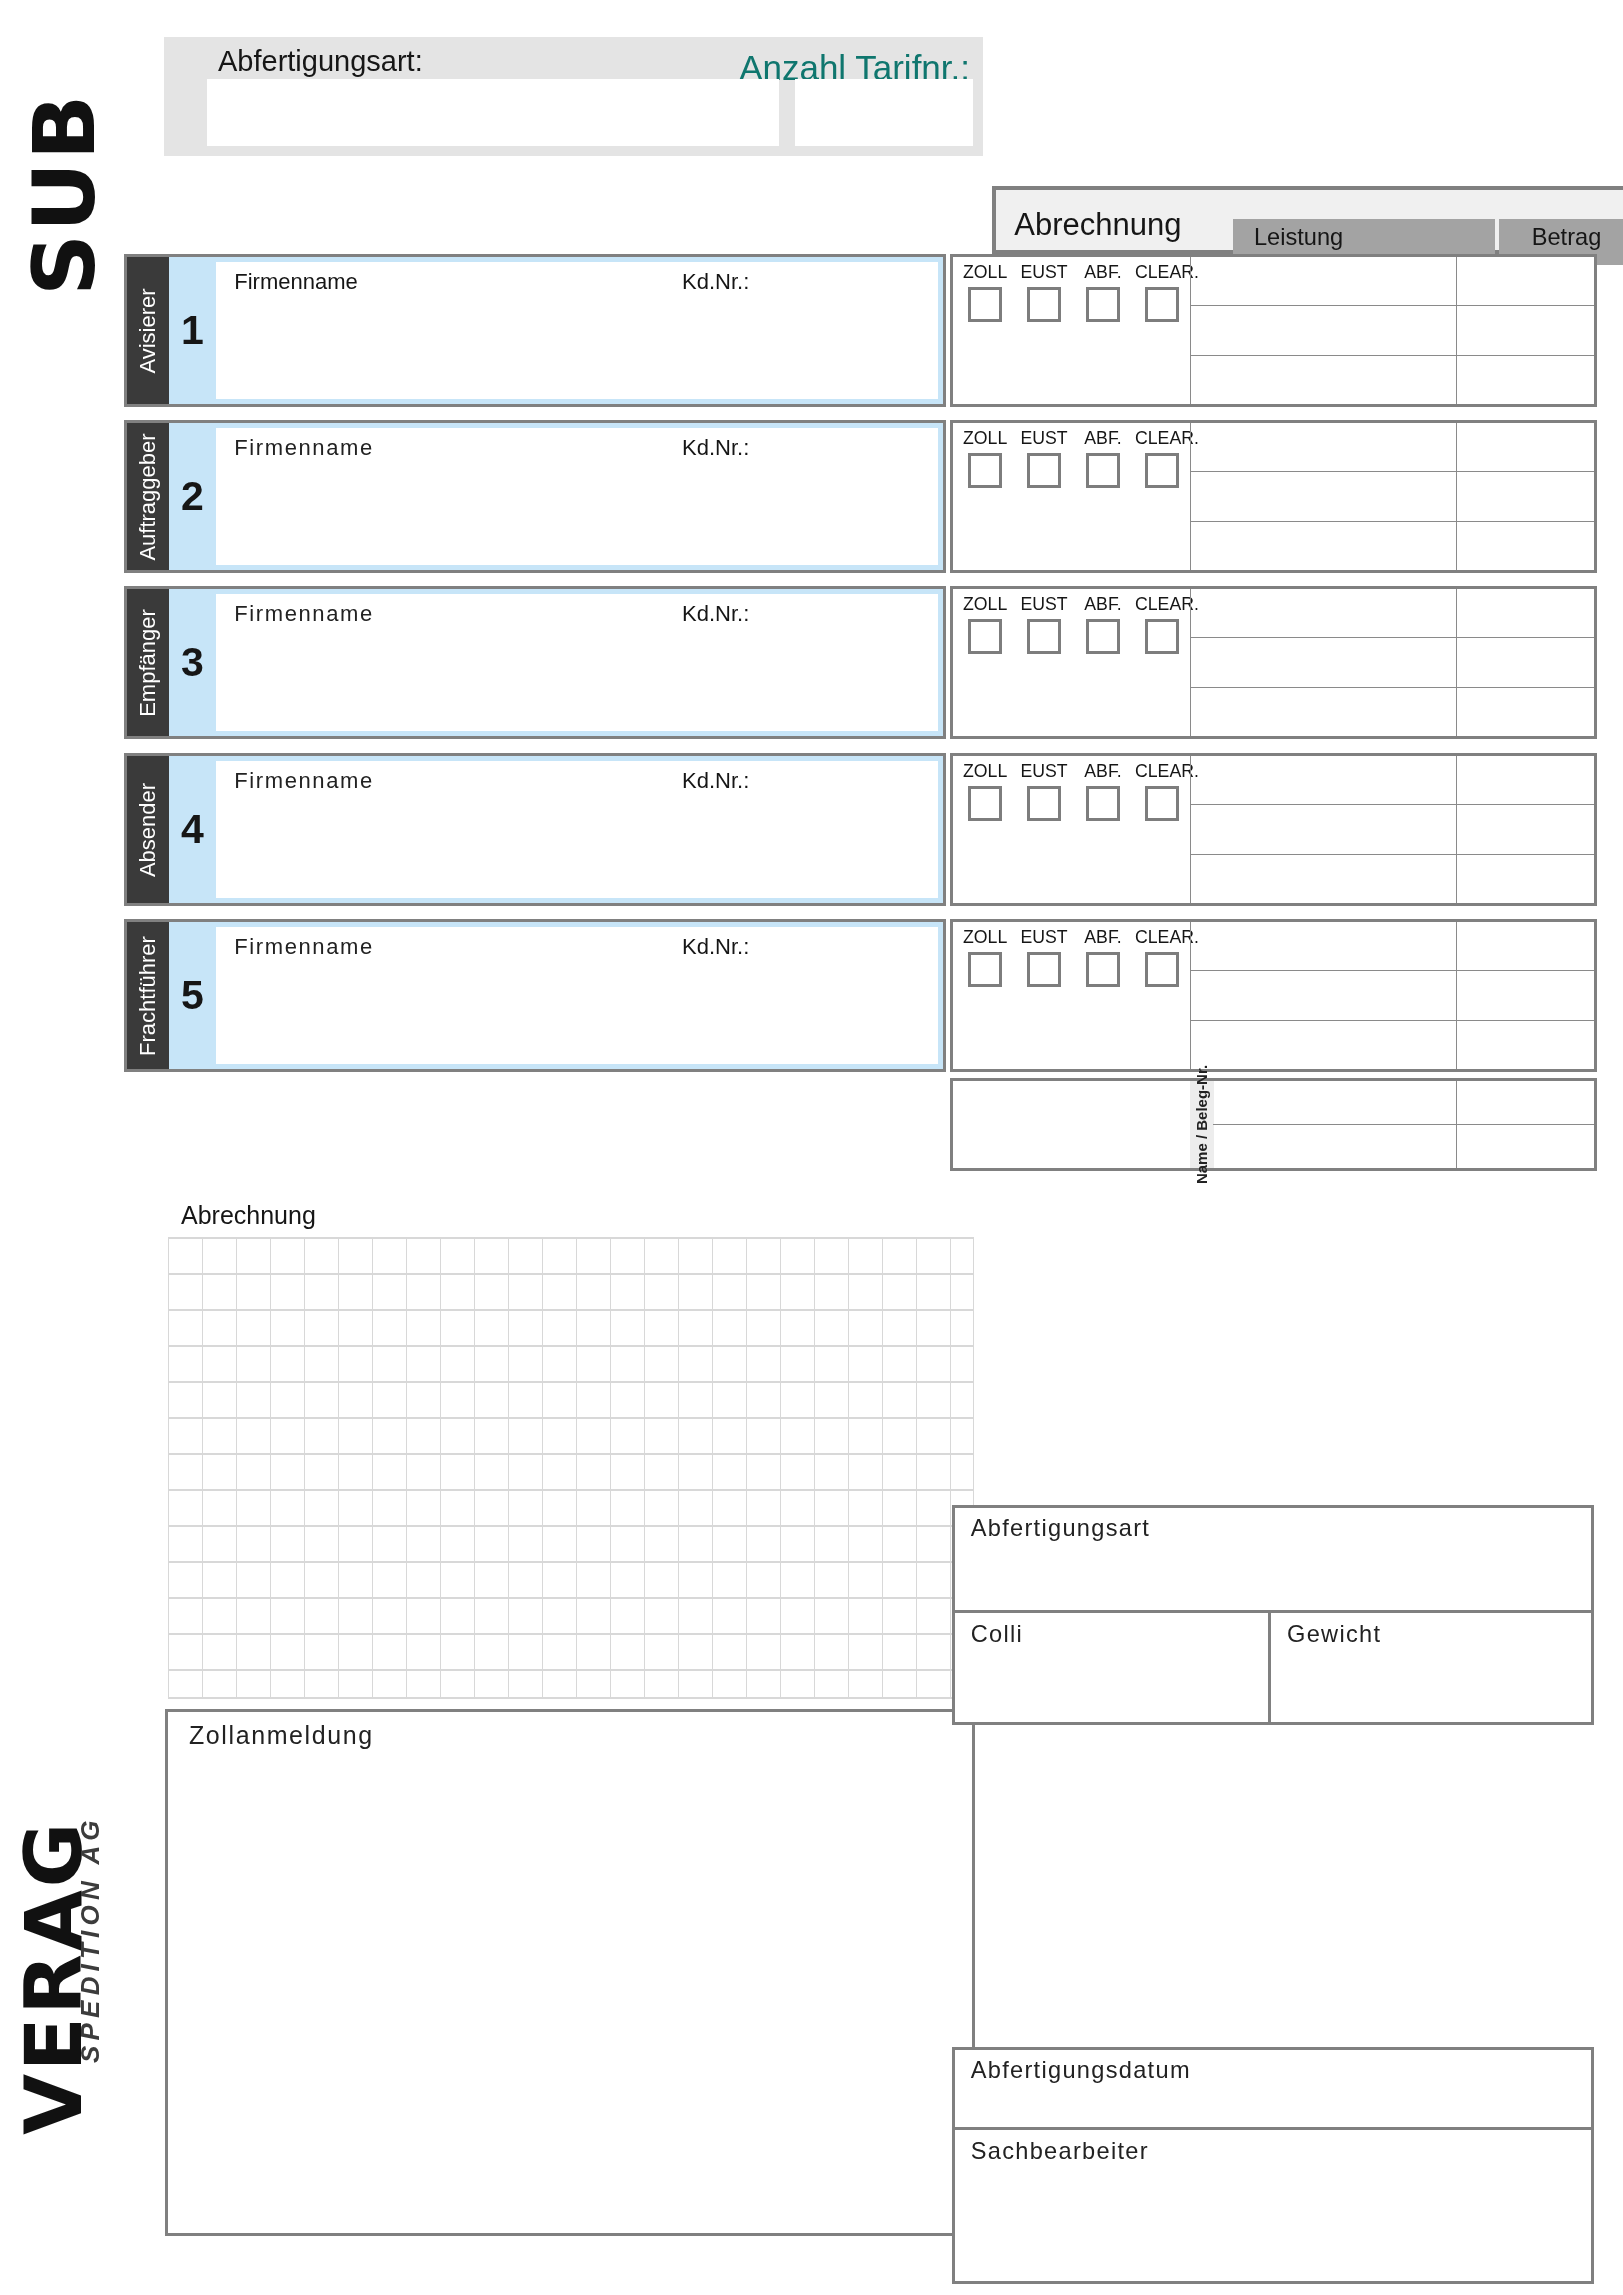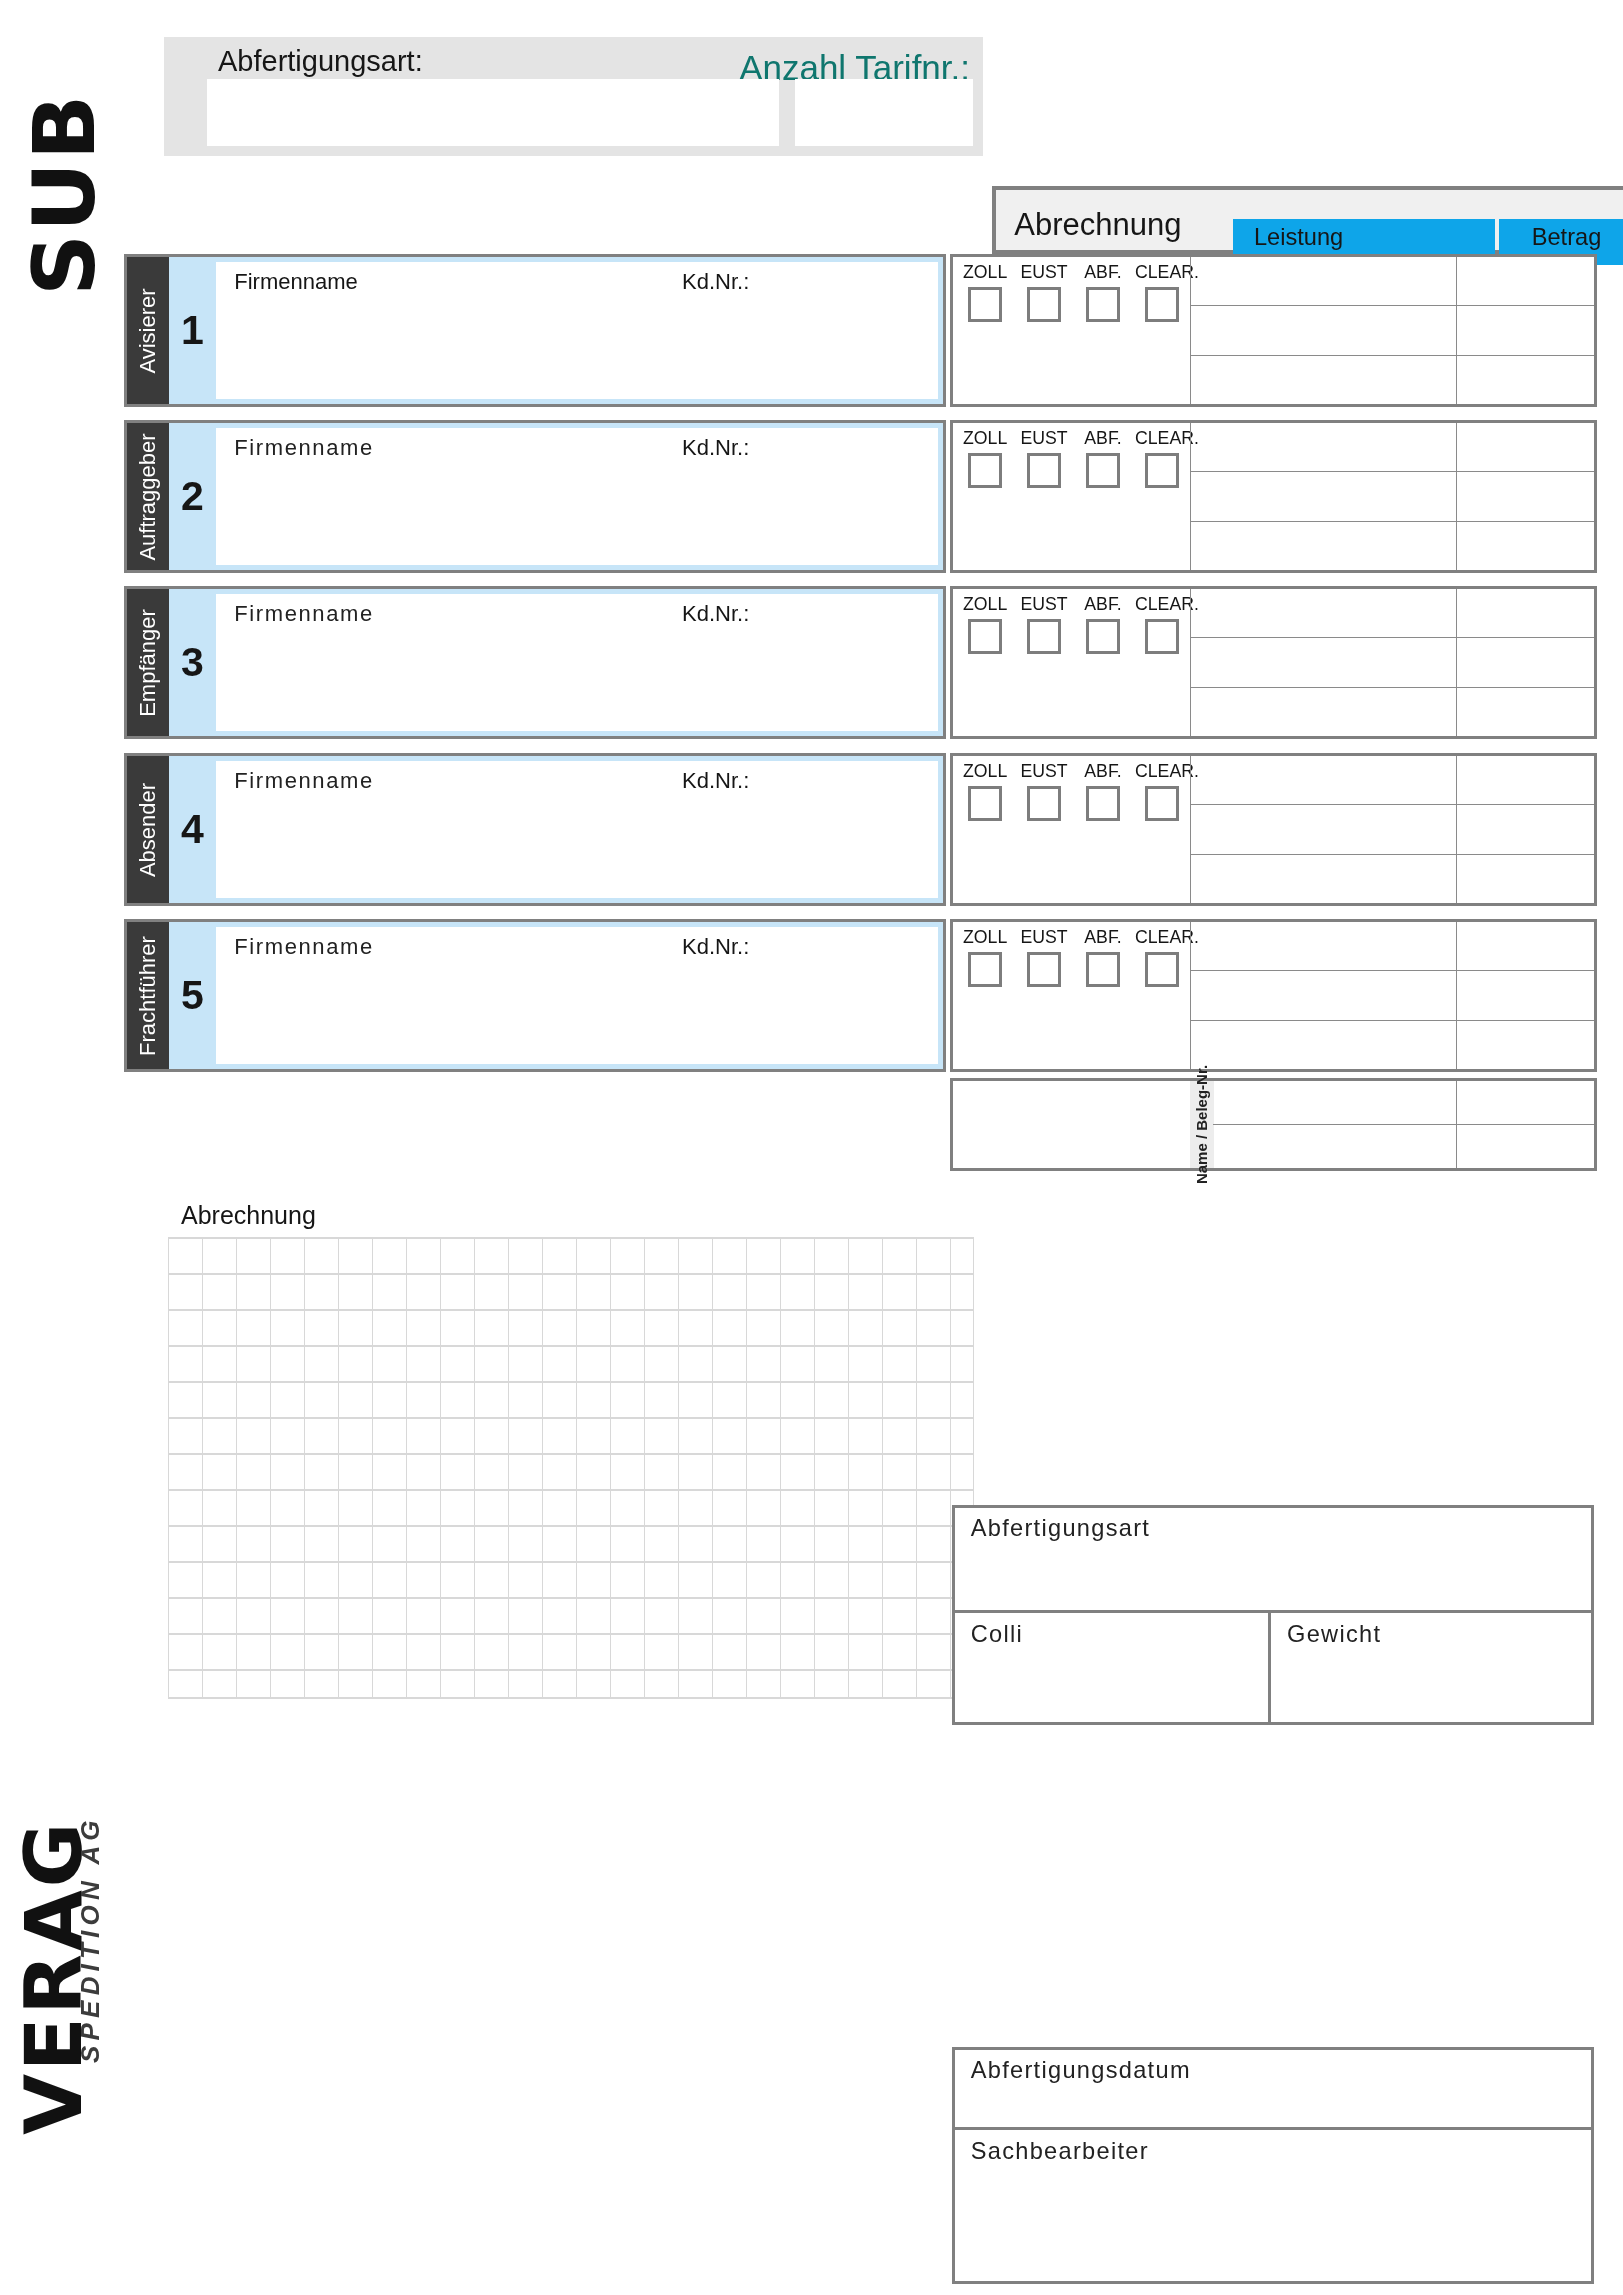--- a/index.html
+++ b/index.html
@@ -27,21 +27,21 @@
   
   .filiale-box { left:950px; top:34px; width:647px; height:123px; background:#fff;
                  border:4.6px solid var(--g); box-sizing:border-box; }
   .filiale-div { position:absolute; left:158px; top:0; bottom:0; width:3.3px; background:var(--g); }
   .cell-label { position:absolute; left:13px; top:6.5px; font-size:23.6px; color:#161616; }
 
   
   .abr-hdr { left:950px; top:186px; width:647px; height:68px; background:#f0f0f0;
              border:4.6px solid var(--g); box-sizing:border-box; }
   .abr-title { position:absolute; left:18.3px; top:17px; font-size:31px; color:#161616; }
-  .sub-cell { position:absolute; top:29px; height:46px; background:#0ea5e9; }
+  .sub-cell { position:absolute; top:29px; height:46px; background:#a3a3a3; }
   .sub-cell.leist { left:237px; width:262px; }
   .sub-cell.betr  { left:503px; width:135px; }
   .sub-cell span { display:block; font-size:23.6px; color:#161616; padding-top:4.6px; }
   .sub-cell.leist span { padding-left:21px; text-align:left; }
   .sub-cell.betr span  { text-align:center; }
 
   
   .party { position:absolute; left:124px; width:822px; height:153px; background:var(--blue);
            border:3.3px solid var(--g); box-sizing:border-box; display:flex; }
   .band { width:42px; background:var(--dark); display:flex; align-items:center; justify-content:center; flex:none; }
@@ -333,20 +333,23 @@
     <div class="hdiv" style="left:260px;top:43px;"></div>
     <div class="cellzone" style="left:262px;top:0;width:239px;height:43px;"></div>
     <div class="cellzone" style="left:262px;top:44px;width:239px;bottom:0;"></div>
     <div class="cellzone" style="left:504px;top:0;right:0;height:43px;"></div>
     <div class="cellzone" style="left:504px;top:44px;right:0;bottom:0;"></div>
   </div>
 
   <span class="abs anm-label">Abrechnung</span>
   <div class="abs anm-grid"></div>
 
+  <div class="abs zoll-box">
+    <span class="zoll-label">Zollanmeldung</span>
+  </div>
 
 
   <div class="rgroup" style="top:1505px;height:220px;">
     <span class="rlabel" style="left:15.7px;top:6.5px;">Abfertigungsart</span>
     <div class="cellzone" style="left:0;top:37px;right:0;height:64px;"></div>
     <div class="rg-hdiv" style="top:102px;"></div>
     <div class="rg-vdiv" style="left:313px;top:105px;bottom:0;"></div>
     <span class="rlabel" style="left:15.7px;top:113px;">Colli</span>
     <span class="rlabel" style="left:332px;top:113px;">Gewicht</span>
     <div class="cellzone" style="left:0;top:144px;width:313px;bottom:0;"></div>

